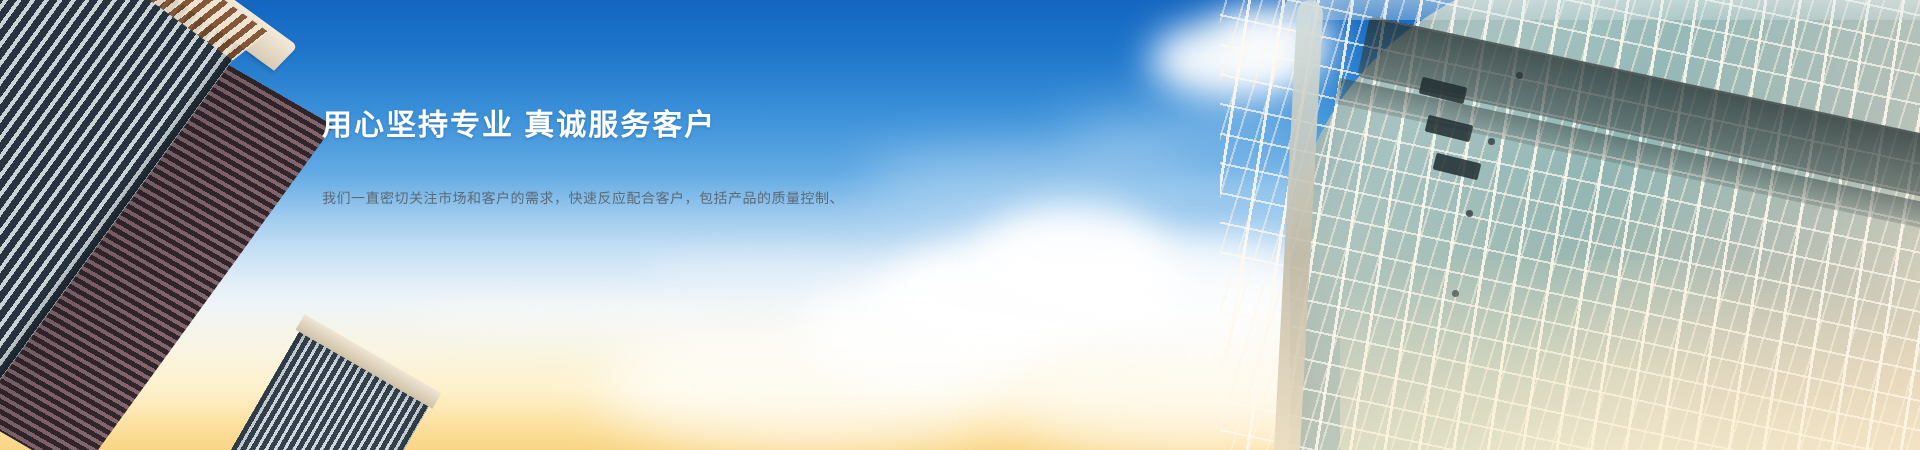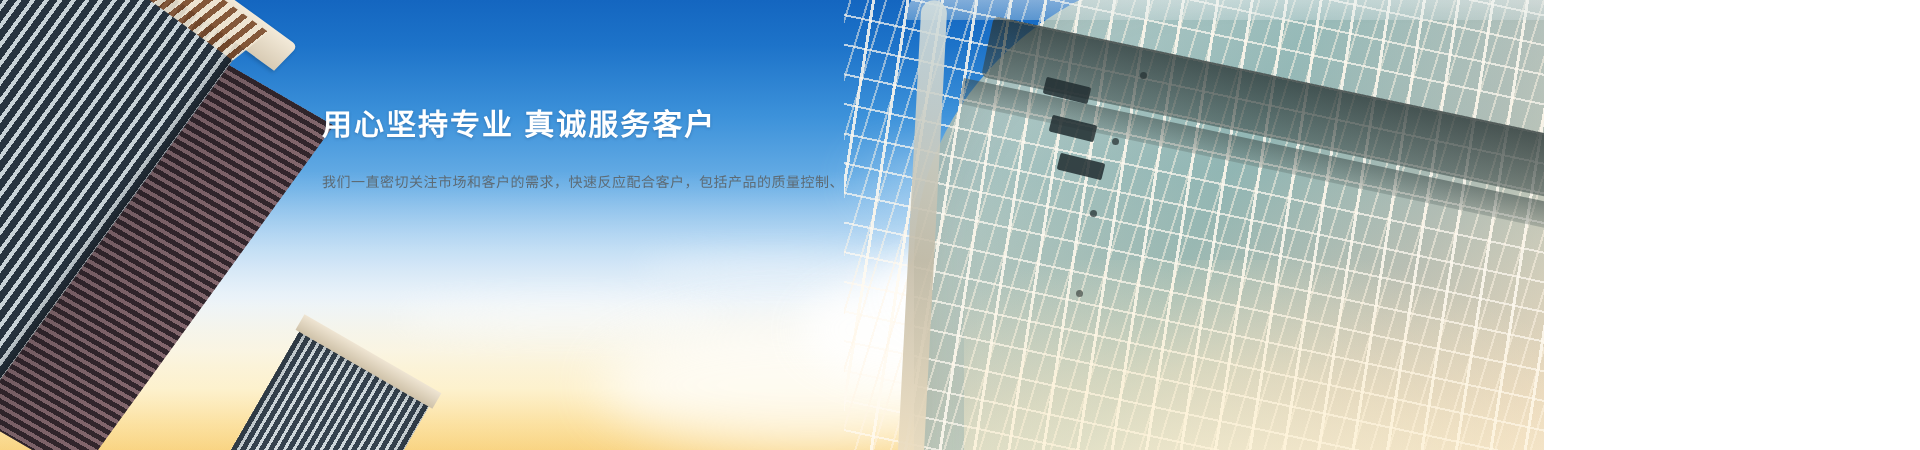--- a/index.html
+++ b/index.html
@@ -1,21 +1,21 @@
 <!DOCTYPE html>
 <html lang="zh-CN"><head>
 <meta charset="utf-8">
 <title>Banner</title>
 <style>
   html,body{margin:0;padding:0;background:#fff;}
   body{font-family:"Liberation Sans","DejaVu Sans",sans-serif;}
 
   .banner{
     position:relative;
-    width:1544px;
+    width:1920px;
     height:450px;
     overflow:hidden;
     background:#2a7fd4;
   }
 
   
   .sky{
     position:absolute;inset:0;
     background:
       linear-gradient(to bottom,
@@ -207,21 +207,21 @@
     margin:0;
     font-size:30px;
     line-height:38px;
     font-weight:bold;
     color:#ffffff;
     letter-spacing:2px;
     text-shadow:0 1px 3px rgba(20,60,110,.35);
     white-space:nowrap;
   }
   .subcopy{
-    margin:24px 0 0 0;
+    margin:40px 0 0 0;
     font-size:14px;
     line-height:28px;
     color:#5d6b75;
     letter-spacing:.5px;
   }
   .subcopy .line{display:block;}
 </style>
 </head>
 <body>
 

